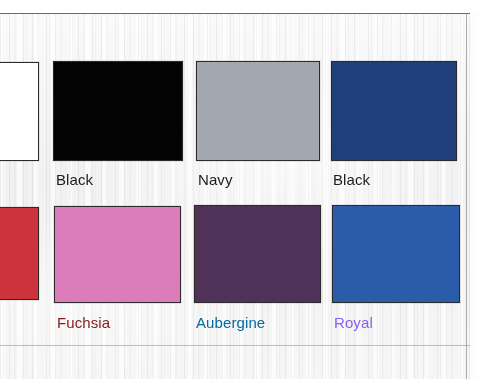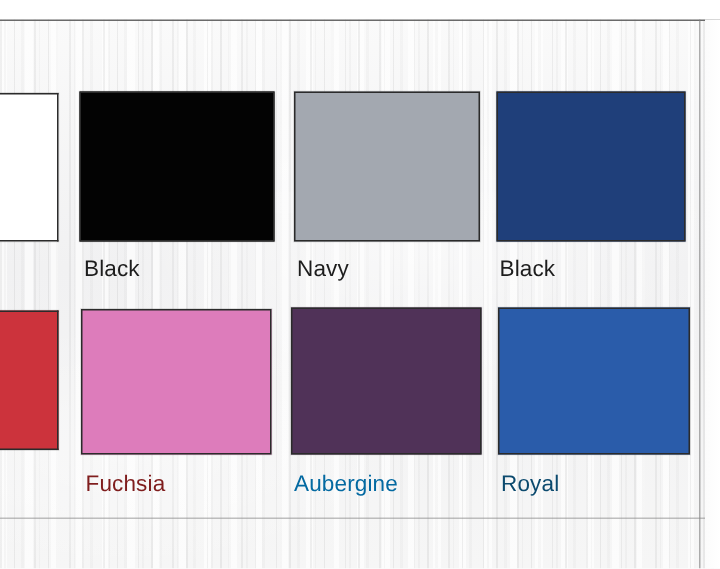--- a/index.html
+++ b/index.html
@@ -151,19 +151,19 @@
       <div class="swatch" style="left: 196px; top: 61px; width: 124px; height: 100px; background-color: rgb(163, 168, 176); border-color: rgb(43, 43, 43);"></div>
       <div class="swatch-label" style="left: 198px; top: 171px; color: rgb(29, 29, 29);">Navy</div>
       <div class="swatch" style="left: 331px; top: 61px; width: 126px; height: 100px; background-color: rgb(31, 63, 122); border-color: rgb(43, 43, 43);"></div>
       <div class="swatch-label" style="left: 333px; top: 171px; color: rgb(29, 29, 29);">Black</div>
       <div class="swatch clipped-left" style="left: -14px; top: 207px; width: 53px; height: 93px; background-color: rgb(204, 51, 60); border-color: rgb(43, 43, 43);"></div>
       <div class="swatch" style="left: 54px; top: 206px; width: 127px; height: 97px; background-color: rgb(221, 124, 187); border-color: rgb(43, 43, 43);"></div>
       <div class="swatch-label" style="left: 57px; top: 314px; color: #7f1d1d;">Fuchsia</div>
       <div class="swatch" style="left: 194px; top: 205px; width: 127px; height: 98px; background-color: rgb(80, 50, 88); border-color: rgb(43, 43, 43);"></div>
       <div class="swatch-label" style="left: 196px; top: 314px; color: #0369a1;">Aubergine</div>
       <div class="swatch" style="left: 332px; top: 205px; width: 128px; height: 98px; background-color: rgb(42, 92, 170); border-color: rgb(43, 43, 43);"></div>
-      <div class="swatch-label" style="left: 334px; top: 314px; color: #0c4a6e;">Royal</div>
+      <div class="swatch-label" style="left: 334px; top: 314px; color: #8b5cf6;">Royal</div>
     </div>
 
   <div class="edge-right"></div>
   <div class="edge-right2"></div>
 
 </div>
 
 </body></html>

